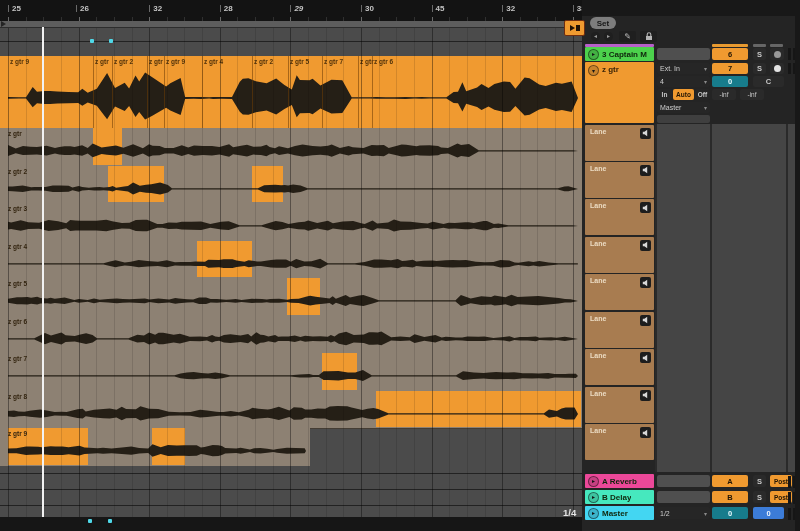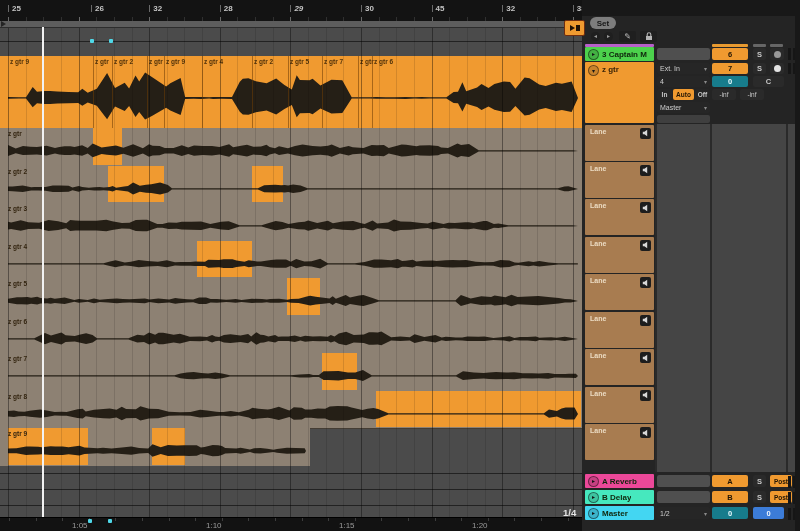--- a/index.html
+++ b/index.html
@@ -78,21 +78,21 @@
 </style>
 </head>
 <body>
 
 <div id="app">
 
   <div id="arrangement">
     <div id="bar-ruler">
       <div id="ruler-ticks"></div>
     <div class="bar-num" style="left: 8px;">25</div>
-        <div class="bar-num" style="left: 91px;">26</div>
+        <div class="bar-num" style="left: 76px;">26</div>
         <div class="bar-num" style="left: 149.2px;">32</div>
         <div class="bar-num" style="left: 219.8px;">28</div>
         <div class="bar-num" style="left: 290.4px; font-style: italic;">29</div>
         <div class="bar-num" style="left: 361px;">30</div>
         <div class="bar-num" style="left: 431.6px;">45</div>
         <div class="bar-num" style="left: 502.2px;">32</div>
         <div class="bar-num" style="left: 572.8px;">33</div>
       </div>
     <div id="scrub-bar"></div>
     <div id="scrub-arrow"></div>
@@ -192,27 +192,20 @@
           <div class="lane-label">z gtr 9</div>
         </div>
       </div>
 
     <div id="rows-bottom">
       <div class="hline" style="top:7px"></div>
       <div class="hline" style="top:23px"></div>
       <div class="hline" style="top:39px"></div>
     </div>
 
-    <div id="time-ruler">
-      <div class="tticks"></div>
-    <div class="time-label" style="left: 72px;">1:05</div>
-        <div class="time-label" style="left: 206px;">1:10</div>
-        <div class="time-label" style="left: 339px;">1:15</div>
-        <div class="time-label" style="left: 472px;">1:20</div>
-      </div>
 
     <div id="vgrid"></div>
     <div id="playhead"></div>
   </div>
 
   <div id="punch-btn">
     <span class="tri"></span>
     <span class="sq"></span>
   </div>
   <div id="grid-value">1/4</div>

